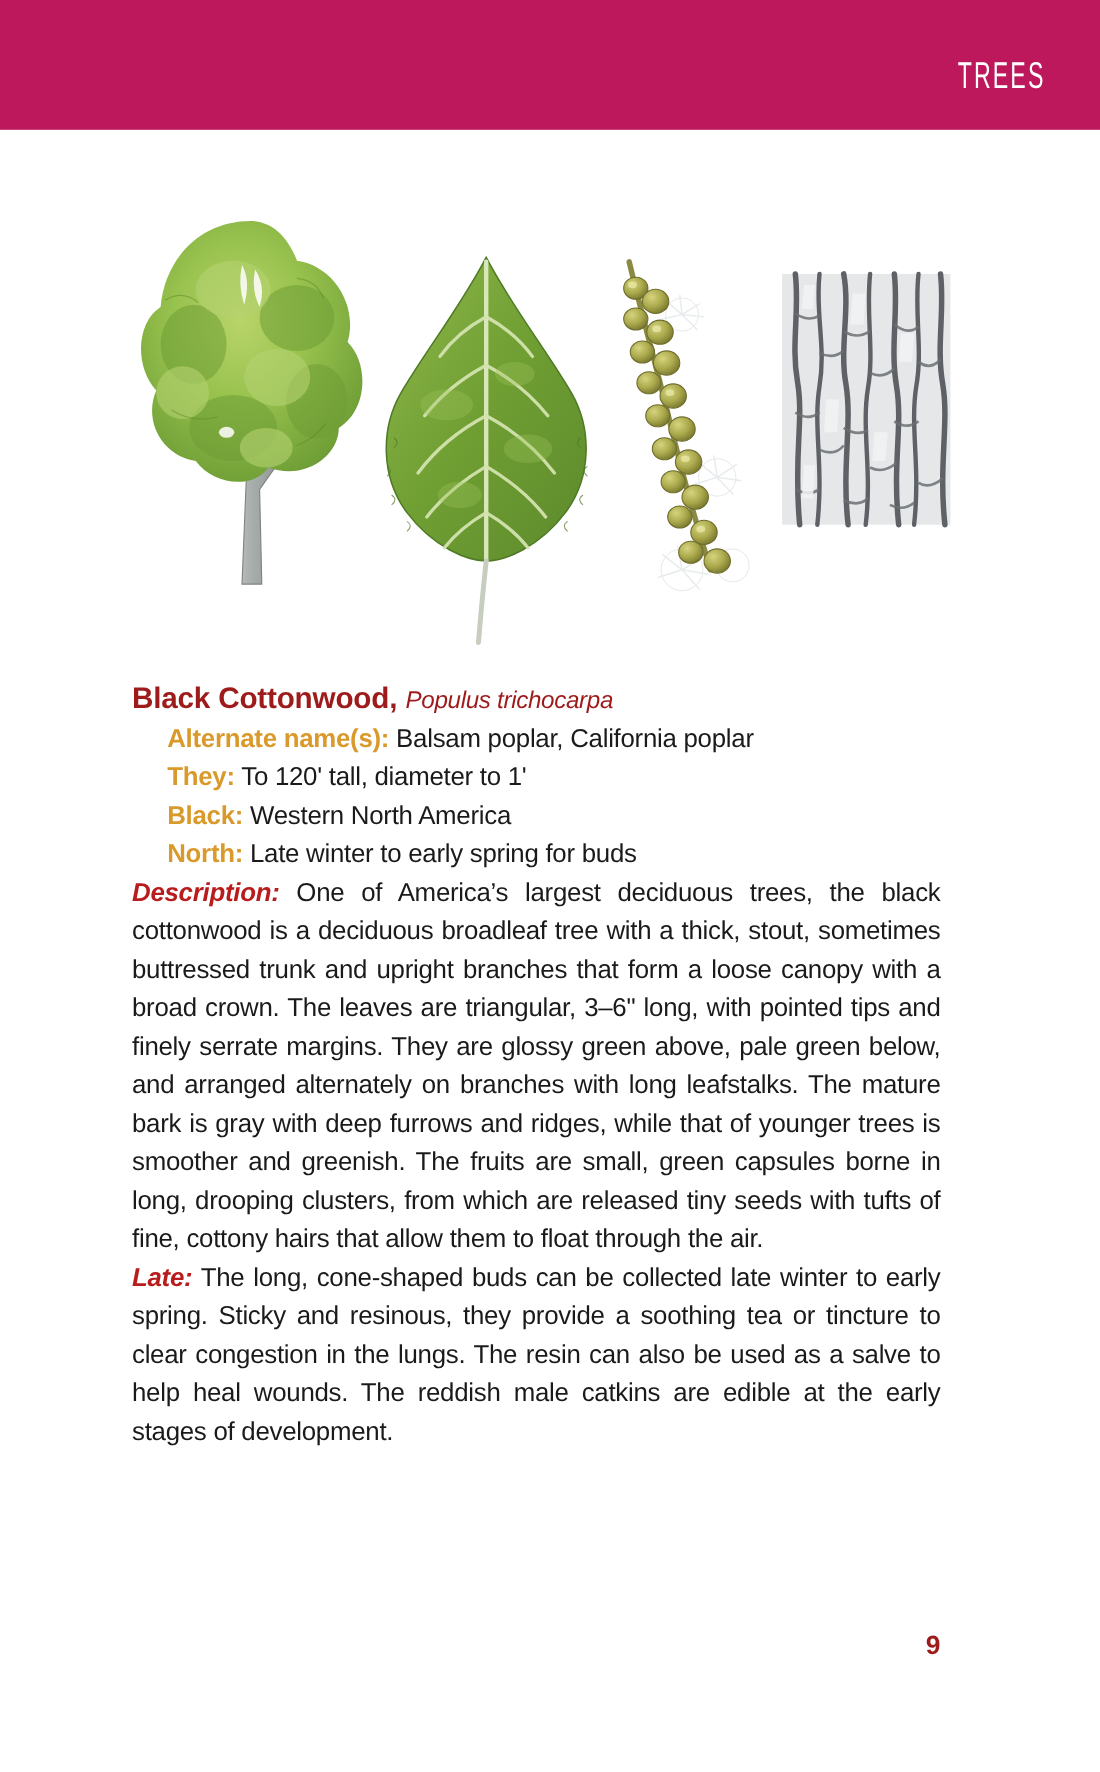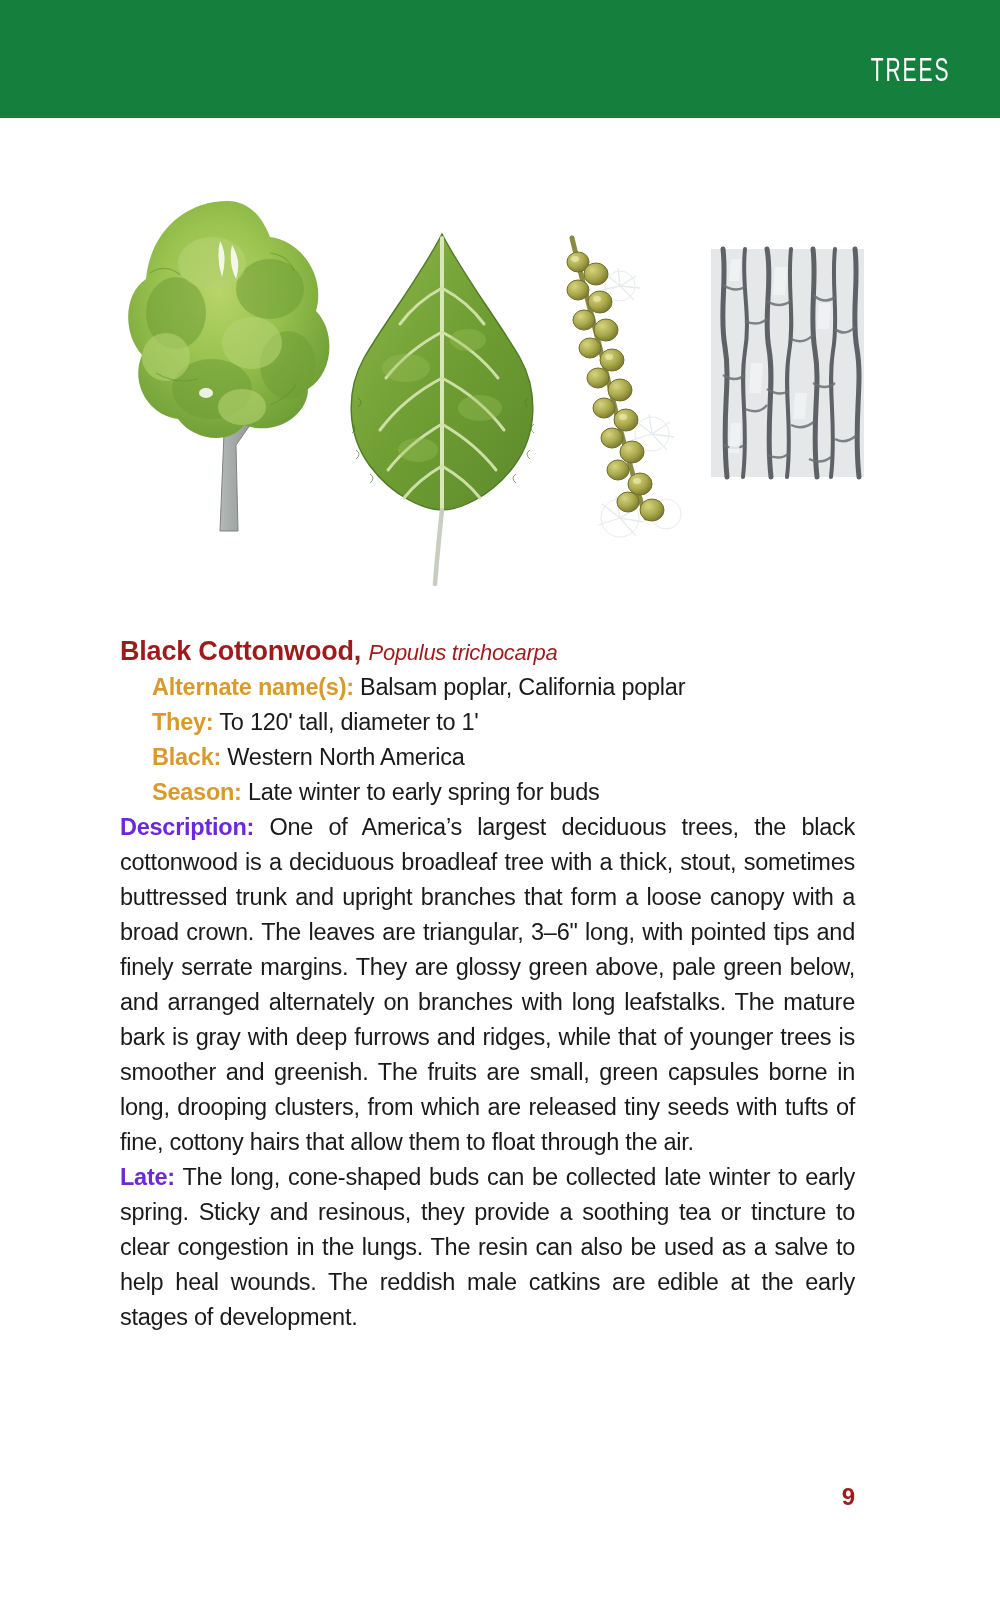--- a/index.html
+++ b/index.html
@@ -15,21 +15,21 @@
     font-family: "Liberation Sans", sans-serif;
     color: #1a1a1a;
   }
 
   
   .header-band {
     position: absolute;
     left: 0; top: 0;
     width: 1000px;
     height: 118px;
-    background: #15803d;
+    background: #be185d;
   }
   .header-title {
     position: absolute;
     right: 50px;
     top: 50px;
     color: #ffffff;
     font-size: 34px;
     font-weight: 400;
     letter-spacing: 3px;
     transform: scaleX(0.62);
@@ -54,21 +54,21 @@
   .fig-leaf { left: 338px; top: 110px; width: 210px; height: 360px; }
   
   .fig-catkin { left: 548px; top: 110px; width: 140px; height: 320px; }
   
   .fig-bark { left: 705px; top: 125px; width: 165px; height: 240px; }
 
   
   .content {
     position: absolute;
     left: 120px;
-    top: 634px;
+    top: 618px;
     width: 735px;
   }
   .species-line {
     font-size: 27px;
     line-height: 34px;
     margin: 0;
   }
   .common-name {
     color: #9e1b1b;
     font-weight: bold;
@@ -103,22 +103,23 @@
 
   .para {
     font-size: 23.5px;
     line-height: 35px;
     margin: 0;
     text-align: justify;
     letter-spacing: -0.25px;
     hyphens: auto;
   }
   .para-label {
-    color: #6d28d9;
+    color: #b91c1c;
     font-weight: bold;
+    font-style: italic;
   }
 
   .page-number {
     position: absolute;
     right: 145px;
     bottom: 100px;
     color: #9e1b1b;
     font-size: 24px;
     font-weight: bold;
   }
@@ -381,21 +382,21 @@
     <span class="field-label">They:</span>
     <span class="field-value">To 120' tall, diameter to 1'</span>
   </p>
 
   <p class="field-line">
     <span class="field-label">Black:</span>
     <span class="field-value">Western North America</span>
   </p>
 
   <p class="field-line">
-    <span class="field-label">Season:</span>
+    <span class="field-label">North:</span>
     <span class="field-value">Late winter to early spring for buds</span>
   </p>
 
 
   <p class="para">
     <span class="para-label">Description:</span>
     <span>One of America’s largest deciduous trees, the black cottonwood is a deciduous broadleaf tree with a thick, stout, sometimes buttressed trunk and upright branches that form a loose canopy with a broad crown. The leaves are triangular, 3–6" long, with pointed tips and finely serrate margins. They are glossy green above, pale green below, and arranged alternately on branches with long leafstalks. The mature bark is gray with deep furrows and ridges, while that of younger trees is smoother and greenish. The fruits are small, green capsules borne in long, drooping clusters, from which are released tiny seeds with tufts of fine, cottony hairs that allow them to float through the air.</span>
   </p>
 
   <p class="para">

